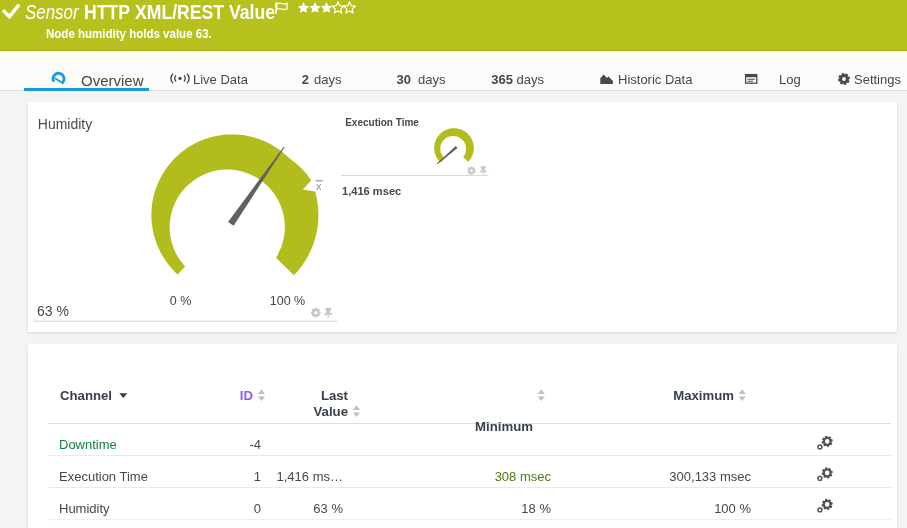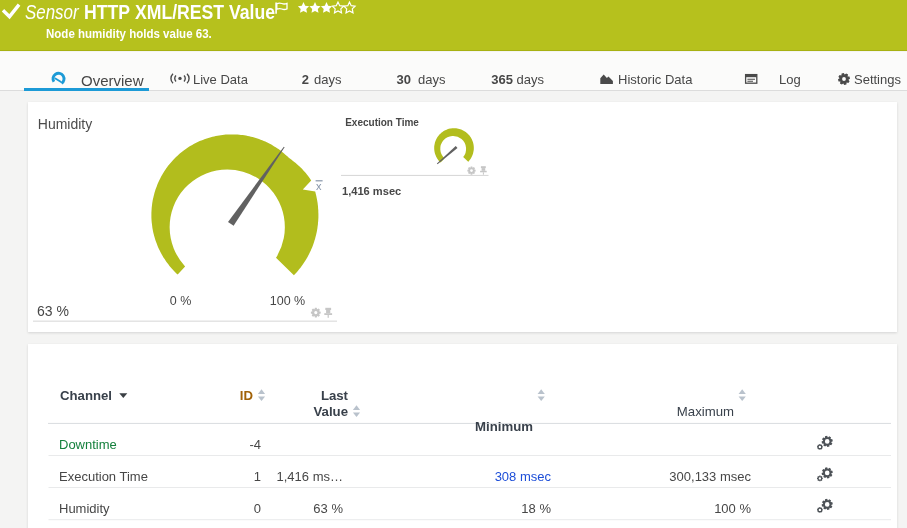--- a/index.html
+++ b/index.html
@@ -93,28 +93,28 @@
 <div class="t" style="top:72.6px;font-size:13px;color:#474747;left:618px;">Historic Data</div>
 <div class="t" style="top:72.6px;font-size:13px;color:#474747;left:779px;">Log</div>
 <div class="t" style="top:72.6px;font-size:13px;color:#474747;left:854px;">Settings</div>
 <div class="t" style="top:117.3px;font-size:14px;color:#4b4b4b;left:37.8px;">Humidity</div>
 <div class="t" style="top:295.4px;font-size:12.5px;color:#474747;left:155.5px;width:50px;text-align:center;">0 %</div>
 <div class="t" style="top:295.4px;font-size:12.5px;color:#474747;left:257.5px;width:60px;text-align:center;">100 %</div>
 <div class="t" style="top:303.8px;font-size:14px;color:#474747;left:37px;">63 %</div>
 <div class="t" style="top:117.9px;font-size:10px;color:#474747;font-weight:700;left:345.2px;">Execution Time</div>
 <div class="t" style="top:161.6px;font-size:11.1px;color:#474747;font-weight:700;left:342px;margin-top:24px;">1,416 msec</div>
 <div class="t" style="top:388.8px;font-size:13.2px;color:#39414b;font-weight:700;left:60px;">Channel</div>
-<div class="t" style="top:388.8px;font-size:13.2px;color:#a16207;font-weight:700;right:654px;text-align:right;">ID</div>
+<div class="t" style="top:388.8px;font-size:13.2px;color:#8b5cf6;font-weight:700;right:654px;text-align:right;">ID</div>
 <div class="t" style="top:388.8px;font-size:13.2px;color:#39414b;font-weight:700;right:559px;">Last</div>
 <div class="t" style="top:404.8px;font-size:13.2px;color:#39414b;font-weight:700;right:559px;text-align:right;">Value</div>
 <div class="t" style="top:388.8px;font-size:13.2px;color:#39414b;font-weight:700;right:374px;text-align:right;margin-top:31px;">Minimum</div>
-<div class="t" style="top:388.8px;font-size:13.2px;color:#39414b;font-weight:400;right:173px;text-align:right;margin-top:16px;">Maximum</div>
+<div class="t" style="top:388.8px;font-size:13.2px;color:#39414b;font-weight:700;right:173px;text-align:right;">Maximum</div>
 <div class="t" style="top:438.1px;font-size:13px;color:#15803d;left:59px;">Downtime</div>
 <div class="t" style="top:438.1px;font-size:13px;color:#474747;right:646px;text-align:right;">-4</div>
 <div class="t" style="top:470.4px;font-size:13px;color:#474747;left:59px;">Execution Time</div>
 <div class="t" style="top:470.4px;font-size:13px;color:#474747;right:646px;text-align:right;">1</div>
 <div class="t" style="top:470.4px;font-size:13px;color:#474747;right:564px;text-align:right;">1,416 ms…</div>
-<div class="t" style="top:470.4px;font-size:13px;color:#1d4ed8;right:356px;text-align:right;">308 msec</div>
+<div class="t" style="top:470.4px;font-size:13px;color:#4d7c0f;right:356px;text-align:right;">308 msec</div>
 <div class="t" style="top:470.4px;font-size:13px;color:#474747;right:156px;text-align:right;">300,133 msec</div>
 <div class="t" style="top:502.3px;font-size:13px;color:#474747;left:59px;">Humidity</div>
 <div class="t" style="top:502.3px;font-size:13px;color:#474747;right:646px;text-align:right;">0</div>
 <div class="t" style="top:502.3px;font-size:13px;color:#474747;right:564px;text-align:right;">63 %</div>
 <div class="t" style="top:502.3px;font-size:13px;color:#474747;right:356px;text-align:right;">18 %</div>
 <div class="t" style="top:502.3px;font-size:13px;color:#474747;right:156px;text-align:right;">100 %</div>
 </body></html>

